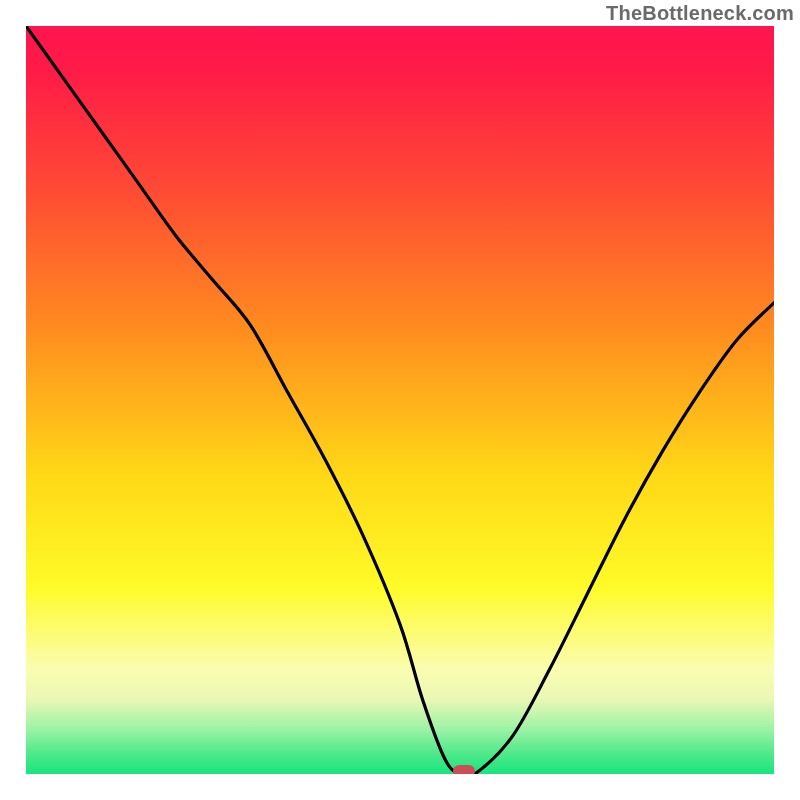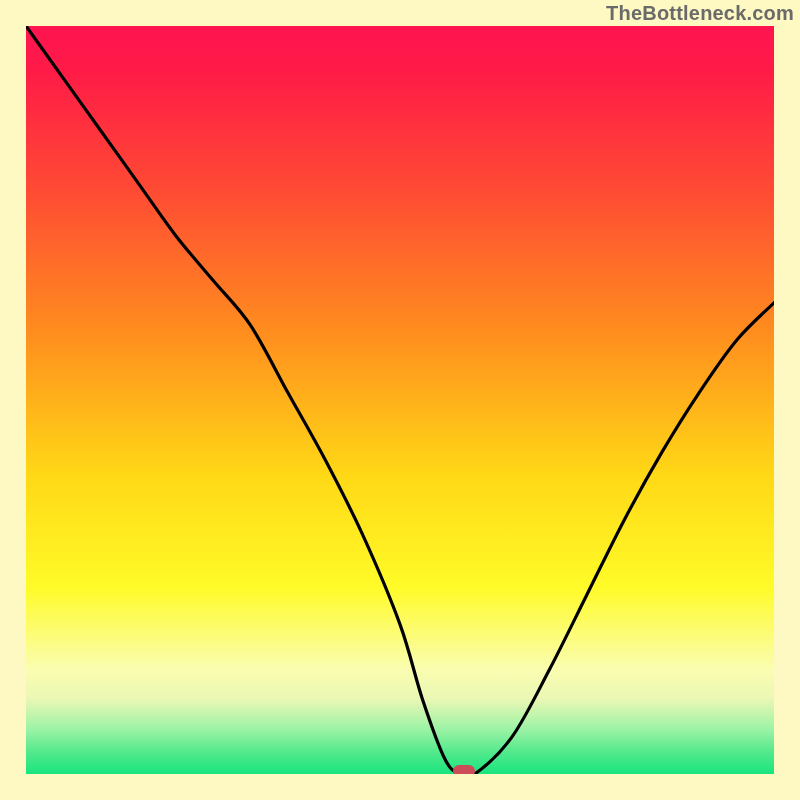--- a/index.html
+++ b/index.html
@@ -9,21 +9,21 @@
     height: 800px;
     background: #000000;
     overflow: hidden;
   }
   .frame {
     position: absolute;
     top: 0;
     left: 0;
     width: 800px;
     height: 800px;
-    background: #fef9c3;
+    background: #ffffff;
   }
   .plot-area {
     position: absolute;
     left: 26px;
     top: 26px;
     width: 748px;
     height: 748px;
     overflow: hidden;
   }
   .gradient {

